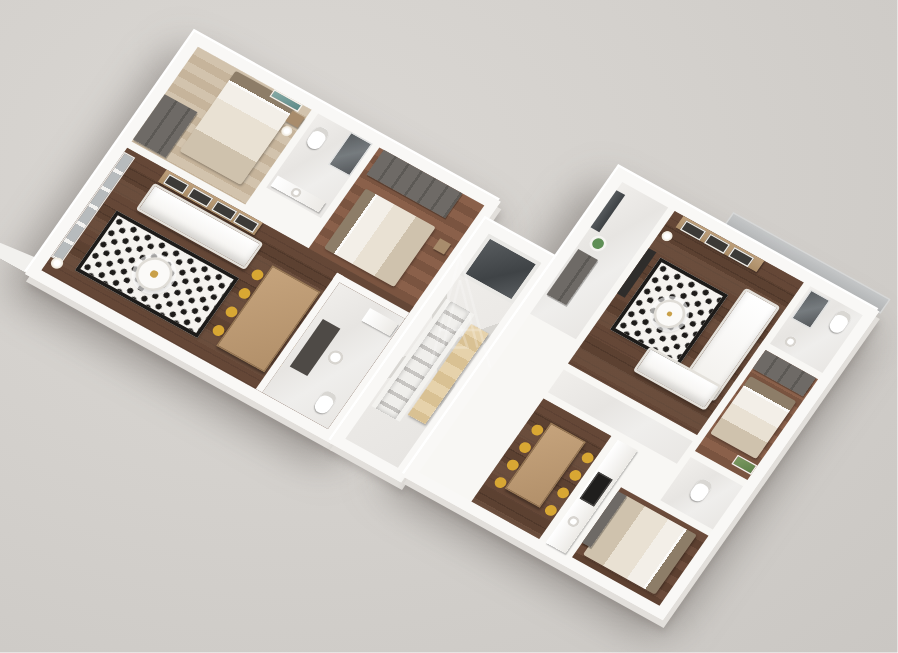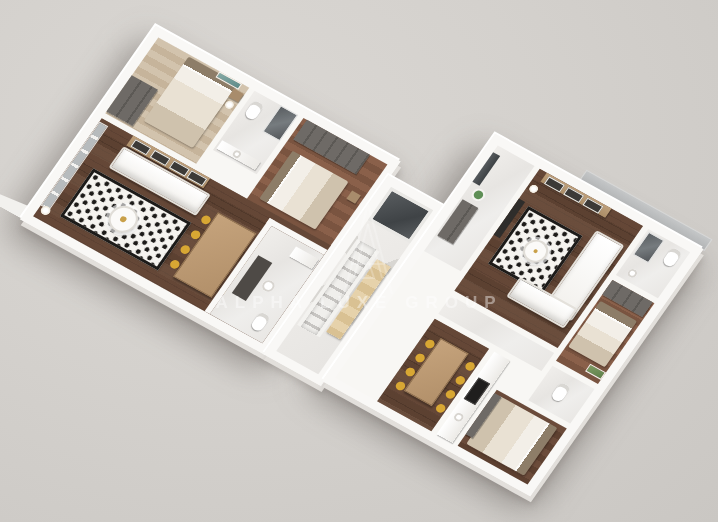--- a/index.html
+++ b/index.html
@@ -217,16 +217,15 @@
 
   <div class="watermark">
     <svg class="wm-logo" width="54" height="94" viewBox="0 0 54 94" fill="none" stroke="rgba(255,255,255,0.55)" stroke-width="2">
       <path d="M27 2 L51 92"></path>
       <path d="M27 2 L3 92"></path>
       <path d="M27 22 L41 76"></path>
       <path d="M27 22 L13 76"></path>
       <path d="M10 62 H44"></path>
       <path d="M21 76 L27 58 L33 76 Z"></path>
     </svg>
-    <div class="wm-brand">ALPHA LUXE GROUP</div>
   </div>
 
 </div>
 
 </body></html>

